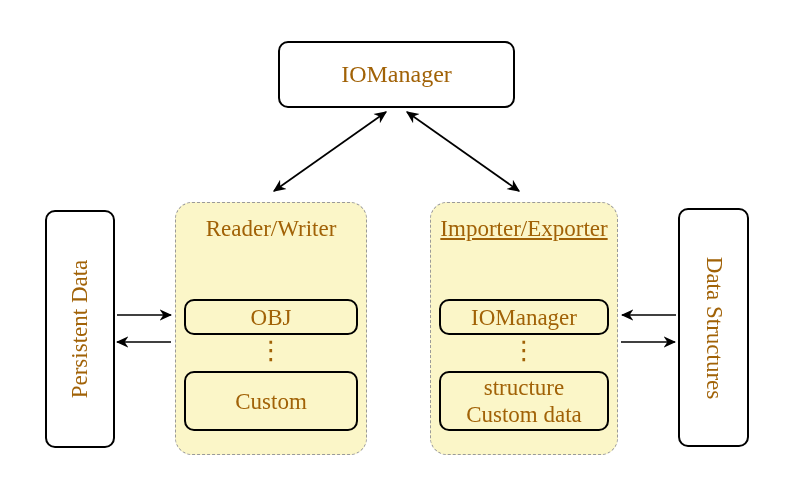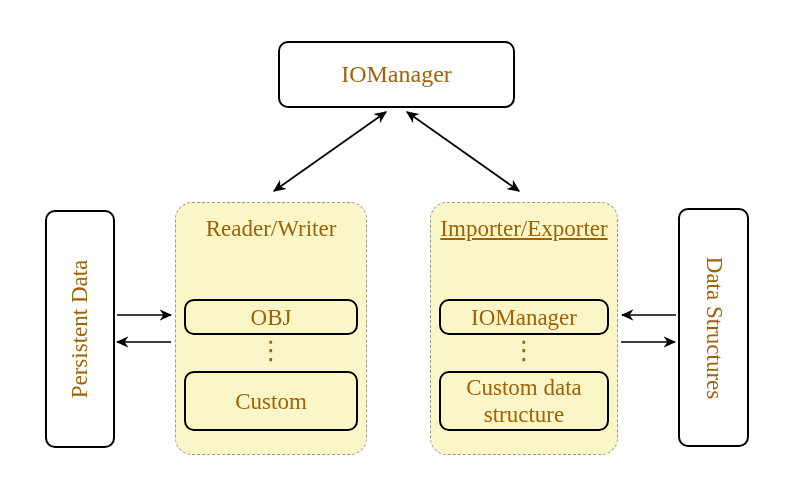--- a/index.html
+++ b/index.html
@@ -137,18 +137,18 @@
     </div>
   </div>
 
   <div class="group group-importer">
     <div class="group-title">Importer/Exporter</div>
     <div class="item item-top">
       <span>IOManager</span>
     </div>
     <div class="dots">⋮</div>
     <div class="item item-bottom">
+      <span>structure</span>
       <span>Custom data</span>
-      <span>structure</span>
     </div>
   </div>
 
 </div>
 
 </body></html>

